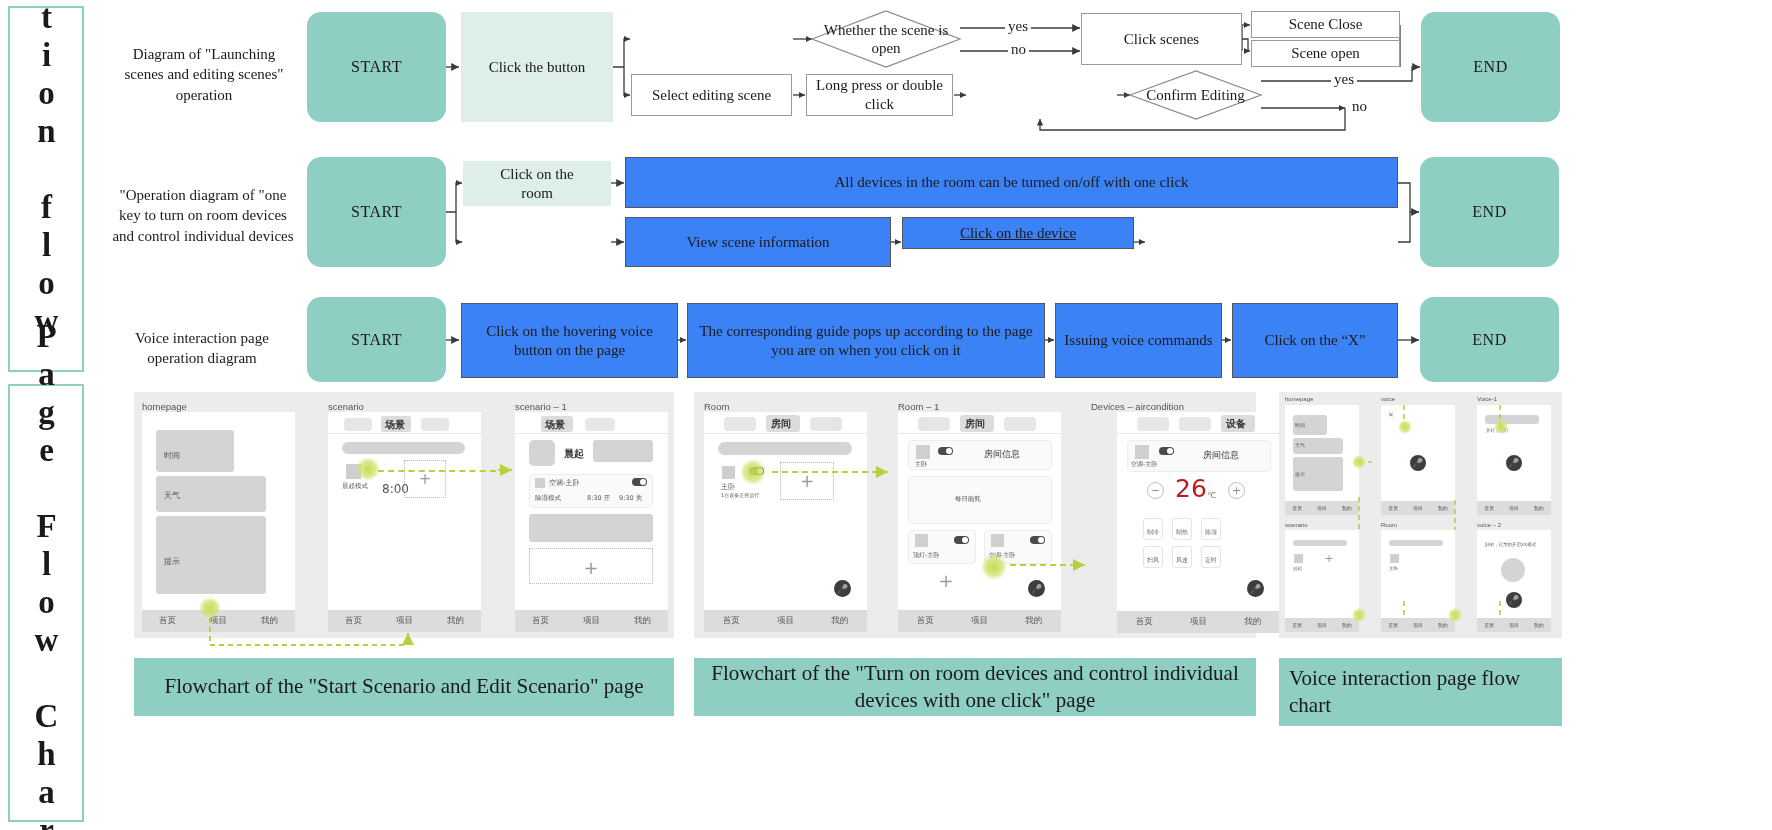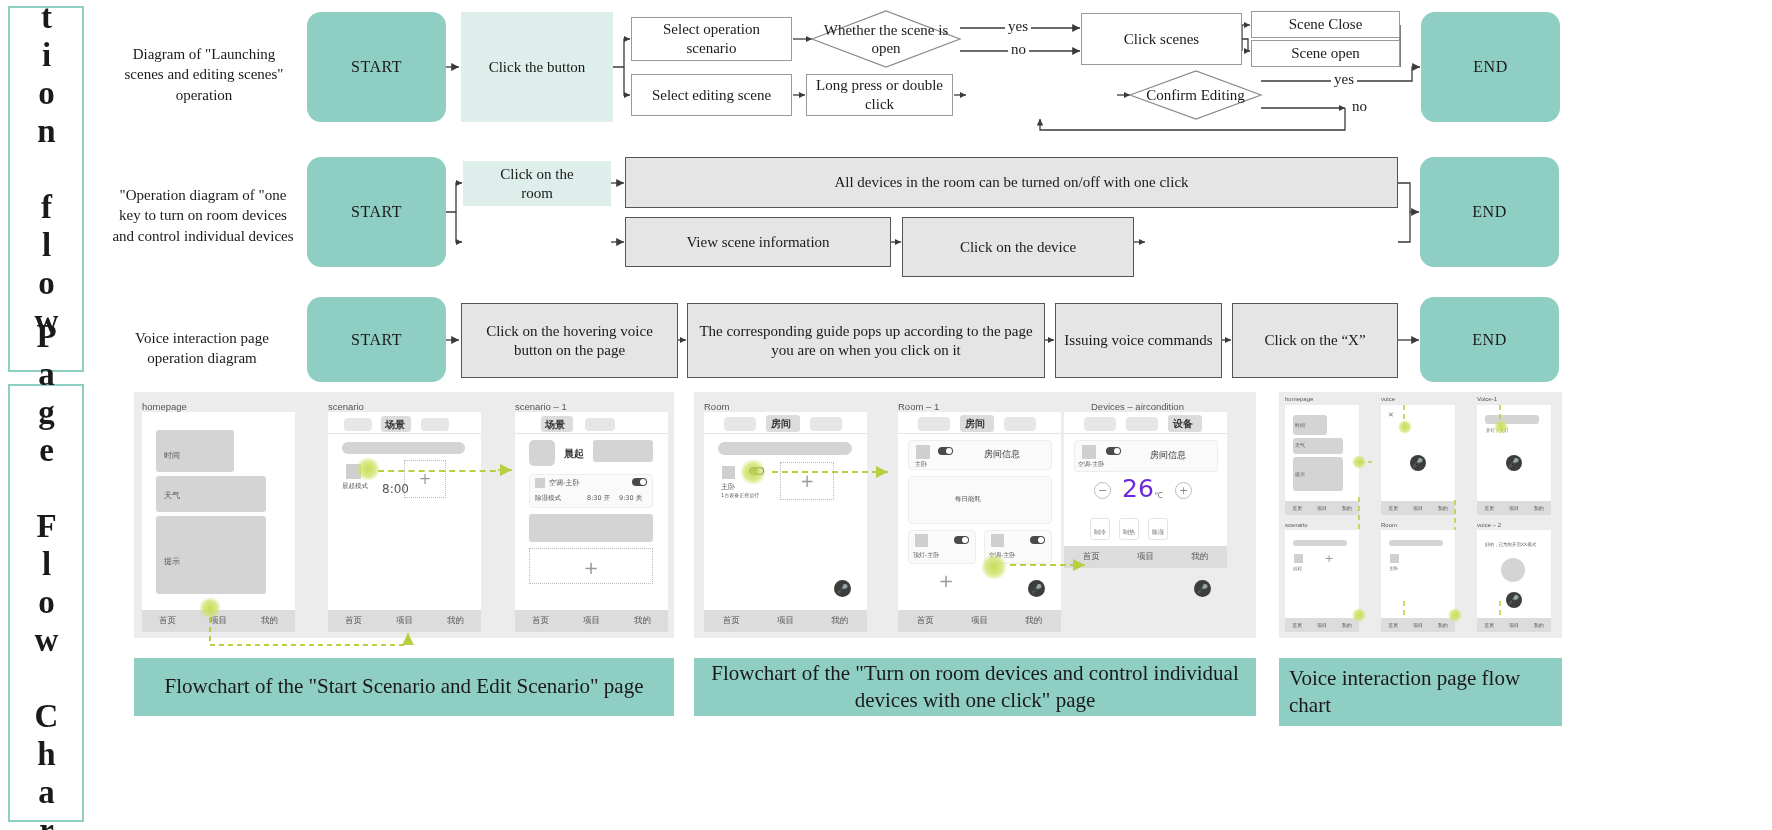--- a/index.html
+++ b/index.html
@@ -33,21 +33,21 @@
     position:absolute; background:#8fcec3; border-radius:14px;
     display:flex; align-items:center; justify-content:center;
     font-size:16px; letter-spacing:.5px;
   }
   .boxl {           
     position:absolute; background:#ddeeeb;
     display:flex; align-items:center; justify-content:center;
     text-align:center; font-size:15px; line-height:1.25; padding:2px 20px;
   }
   .boxw {           
-    position:absolute; background:#e5e5e5; border:1.4px solid #555;
+    position:absolute; background:#3b82f6; border:1.4px solid #555;
     display:flex; align-items:center; justify-content:center;
     text-align:center; font-size:15px; line-height:1.25; padding:2px 6px;
   }
   .boxwt {          
     position:absolute; background:#fff; border:1.2px solid #9a9a9a;
     display:flex; align-items:center; justify-content:center;
     text-align:center; font-size:15px; line-height:1.25; padding:2px 6px;
   }
   .dia {            
     position:absolute; display:flex; align-items:center; justify-content:center;
@@ -87,21 +87,21 @@
          display:flex; align-items:center; justify-content:center; color:#fff; }
   .plus { position:absolute; color:#9a9a9a; font-family:"DejaVu Sans",sans-serif;
           display:flex; align-items:center; justify-content:center; }
   .caption { position:absolute; background:#8fcec3;
              display:flex; align-items:center; justify-content:center; text-align:center;
              font-family:"Liberation Serif",serif; font-size:21px; line-height:1.3;
              padding:0 10px; }
   .circbtn { position:absolute; border:1px solid #bdbdbd; border-radius:50%;
              display:flex; align-items:center; justify-content:center;
              font-family:"DejaVu Sans",sans-serif; color:#8a8a8a; background:#fff; }
-  .temp { position:absolute; font-family:"DejaVu Sans",sans-serif; color:#6d28d9; }
+  .temp { position:absolute; font-family:"DejaVu Sans",sans-serif; color:#b91c1c; }
   .minicard { position:absolute; background:#fff; border:1px solid #e4e4e4; border-radius:3px;
               display:flex; align-items:flex-end; justify-content:center;
               font-family:"DejaVu Sans",sans-serif; font-size:6px; color:#666; padding-bottom:2px; }
 </style>
 </head>
 <body>
 
 <div class="page">
 
   <div class="sect-label" id="sect-op">
@@ -165,21 +165,20 @@
     <g stroke="#8a8a8a" stroke-width="1.2" fill="#fff">
       <path d="M812,39 L886,11 L960,39 L886,67 z"></path>
       <path d="M1130,95 L1196,71 L1261,95 L1196,119 z"></path>
     </g>
   </svg>
 
   <div class="rowlabel" style="left:118px; top:44px; width:172px;">Diagram of "Launching scenes and editing scenes" operation</div>
   <div class="term" style="left:307px; top:12px; width:139px; height:110px;">START</div>
   <div class="boxl" style="left:461px; top:12px; width:152px; height:110px;">Click the button</div>
 
-  <div class="boxwt" style="left:631px; top:17px; width:161px; height:44px;">Select operation scenario</div>
   <div class="dia" style="left:812px; top:11px; width:148px; height:56px;">
     <span class="txt">Whether the scene is open</span>
   </div>
   <div class="boxwt" style="left:1081px; top:13px; width:161px; height:52px;">Click scenes</div>
   <div class="boxwt" style="left:1251px; top:11px; width:149px; height:27px;">Scene Close</div>
   <div class="boxwt" style="left:1251px; top:40px; width:149px; height:27px;">Scene open</div>
 
   <div class="boxwt" style="left:631px; top:74px; width:161px; height:42px;">Select editing scene</div>
   <div class="boxwt" style="left:806px; top:74px; width:147px; height:42px;">Long press or double click</div>
   <div class="dia" style="left:1130px; top:71px; width:131px; height:48px;">
@@ -190,21 +189,21 @@
   <div class="lbl" style="left:1005px; top:18px;">yes</div>
   <div class="lbl" style="left:1008px; top:41px;">no</div>
   <div class="lbl" style="left:1331px; top:71px;">yes</div>
   <div class="lbl" style="left:1349px; top:98px;">no</div>
 
   <div class="rowlabel" style="left:112px; top:185px; width:182px;">"Operation diagram of "one key to turn on room devices and control individual devices</div>
   <div class="term" style="left:307px; top:157px; width:139px; height:110px;">START</div>
   <div class="boxl" style="left:463px; top:161px; width:148px; height:45px;">Click on the room</div>
   <div class="boxw" style="left:625px; top:157px; width:773px; height:51px;">All devices in the room can be turned on/off with one click</div>
   <div class="boxw" style="left:625px; top:217px; width:266px; height:50px;">View scene information</div>
-  <div class="boxw" style="left:902px; top:217px; width:232px; height:60px;">Click on the device</div>
+  <div class="boxw" style="left:902px; top:217px; width:232px; height:32px;text-decoration:underline;">Click on the device</div>
   <div class="term" style="left:1420px; top:157px; width:139px; height:110px;">END</div>
 
   <div class="rowlabel" style="left:120px; top:328px; width:164px;">Voice interaction page operation diagram</div>
   <div class="term" style="left:307px; top:297px; width:139px; height:85px;">START</div>
   <div class="boxw" style="left:461px; top:303px; width:217px; height:75px;">Click on the hovering voice button on the page</div>
   <div class="boxw" style="left:687px; top:303px; width:358px; height:75px;">The corresponding guide pops up according to the page you are on when you click on it</div>
   <div class="boxw" style="left:1055px; top:303px; width:167px; height:75px;">Issuing voice commands</div>
   <div class="boxw" style="left:1232px; top:303px; width:166px; height:75px;">Click on the “X”</div>
   <div class="term" style="left:1420px; top:297px; width:139px; height:85px;">END</div>
 
@@ -330,21 +329,21 @@
     <div class="mic" style="left:130px; top:168px; width:17px; height:17px; font-size:9px;">🎤</div>
     <div class="navbar">
       <span>首页</span>
       <span>项目</span>
       <span>我的</span>
     </div>
   </div>
   <div class="glow" style="left:981px; top:554px; width:26px; height:26px;"></div>
 
   <div class="grp-title" style="left:1091px; top:401px;">Devices – aircondition</div>
-  <div class="phone" style="left:1064px; top:412px; width:163px; height:156px;">
+  <div class="phone" style="left:1117px; top:412px; width:163px; height:221px;">
     <div class="ph-top"></div>
     <div class="pill" style="left:20px; top:5px; width:32px; height:14px;"></div>
     <div class="pill" style="left:62px; top:5px; width:32px; height:14px;"></div>
     <div class="pill dark" style="left:104px; top:3px; width:34px; height:17px; border-radius:3px;"></div>
     <div class="cn" style="left:109px; top:5px; font-size:10px; color:#333; font-weight:bold;">设备</div>
     <div class="card" style="left:10px; top:28px; width:144px; height:32px;"></div>
     <div class="sq" style="left:18px; top:33px; width:14px; height:14px;"></div>
     <div class="cn" style="left:14px; top:48px; font-size:6px;">空调-主卧</div>
     <div class="tgl" style="left:42px; top:35px;"></div>
     <div class="cn" style="left:86px; top:37px; font-size:9px; color:#333;">房间信息</div>

